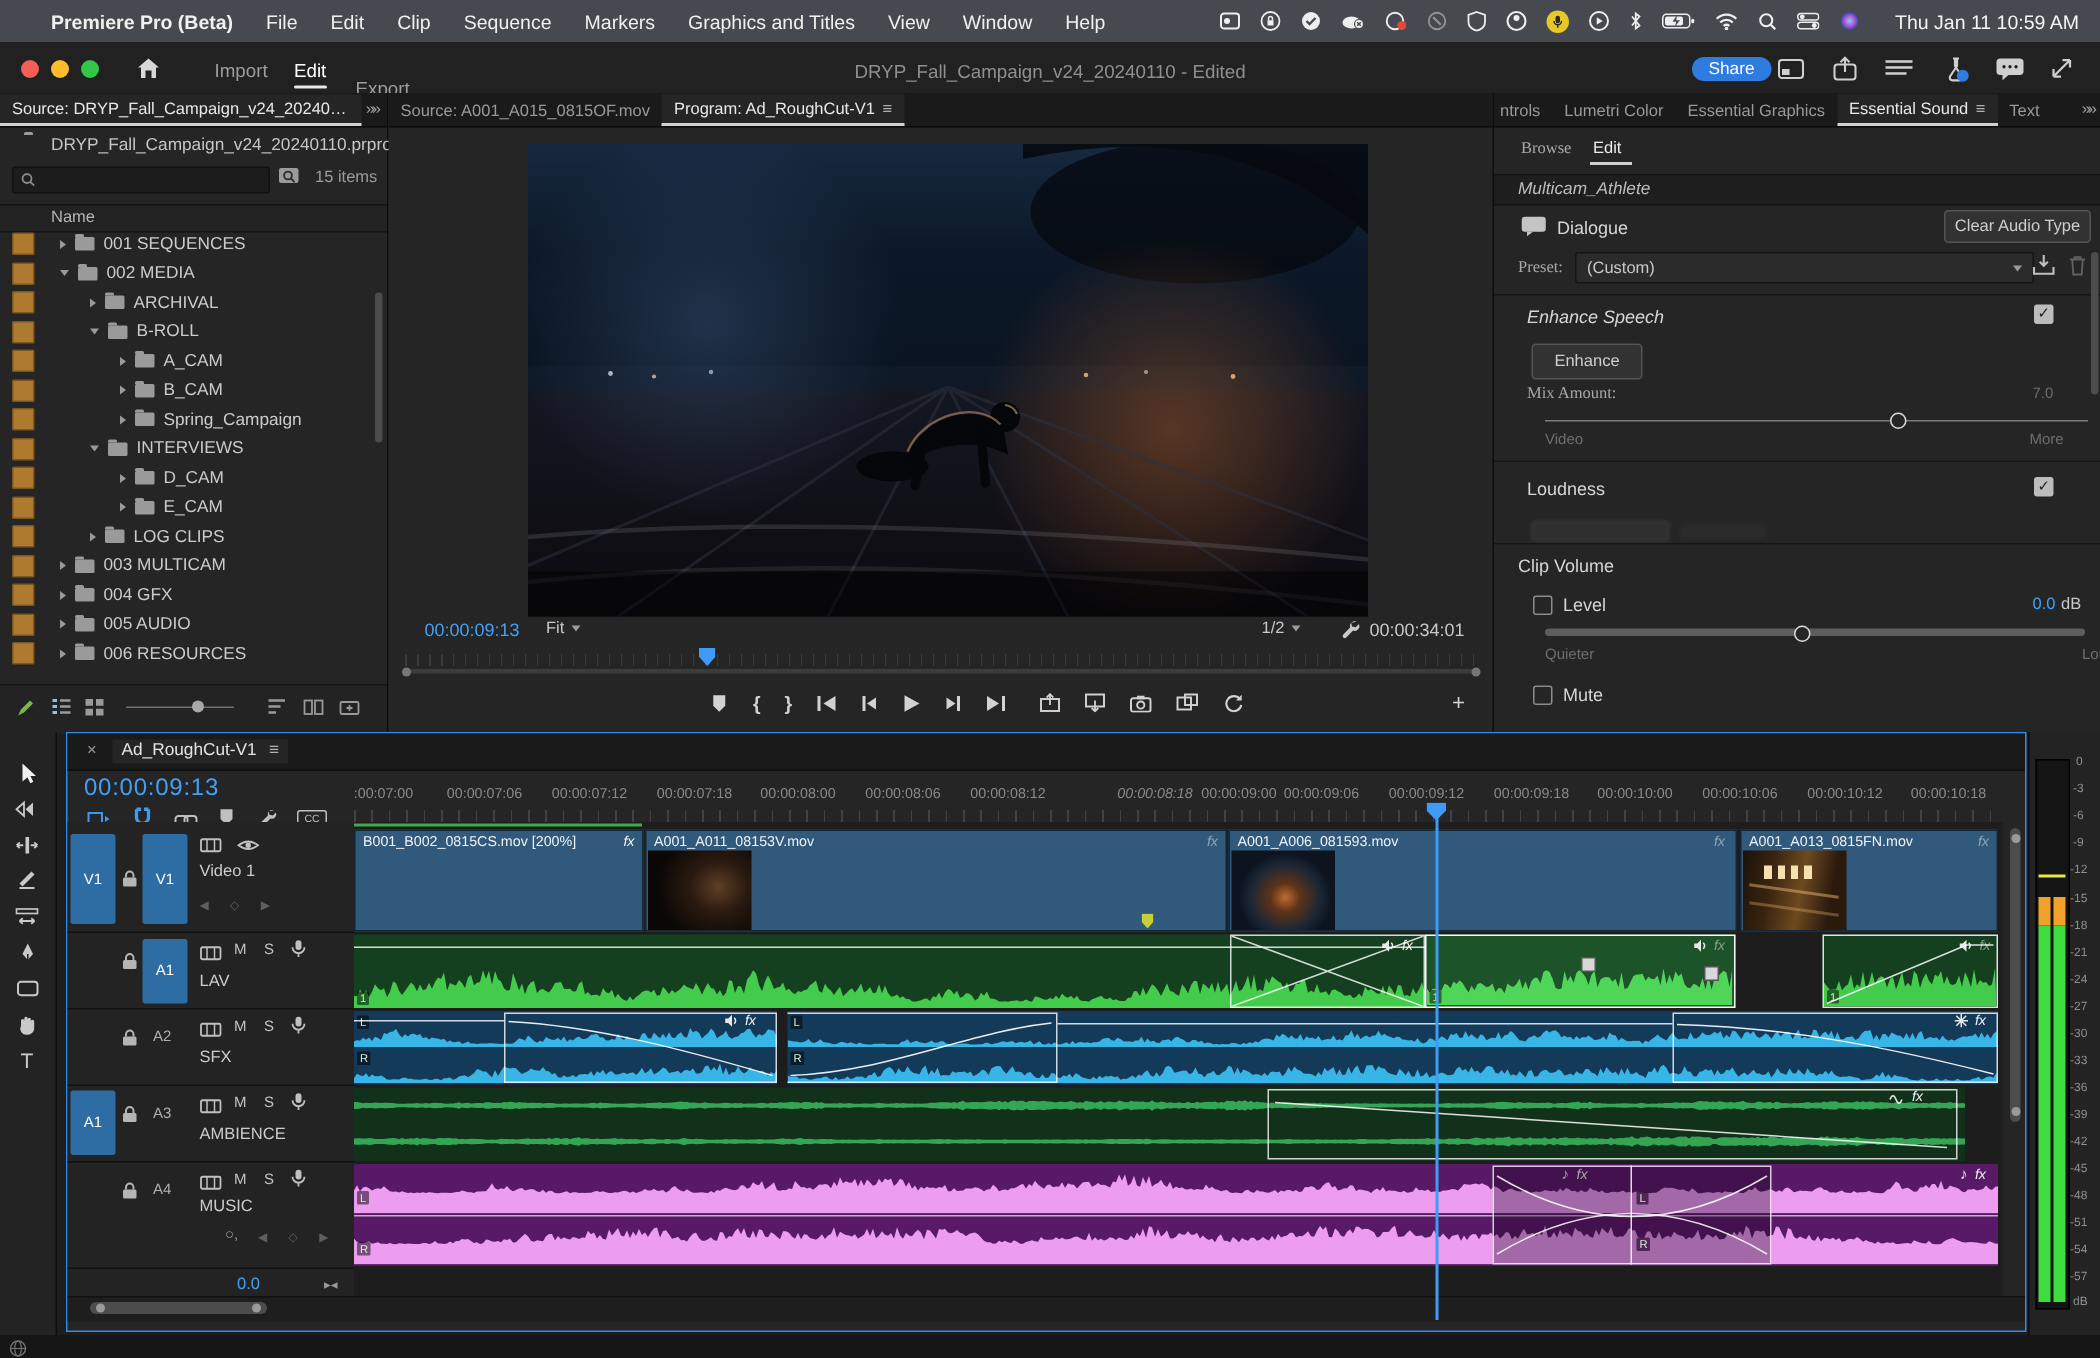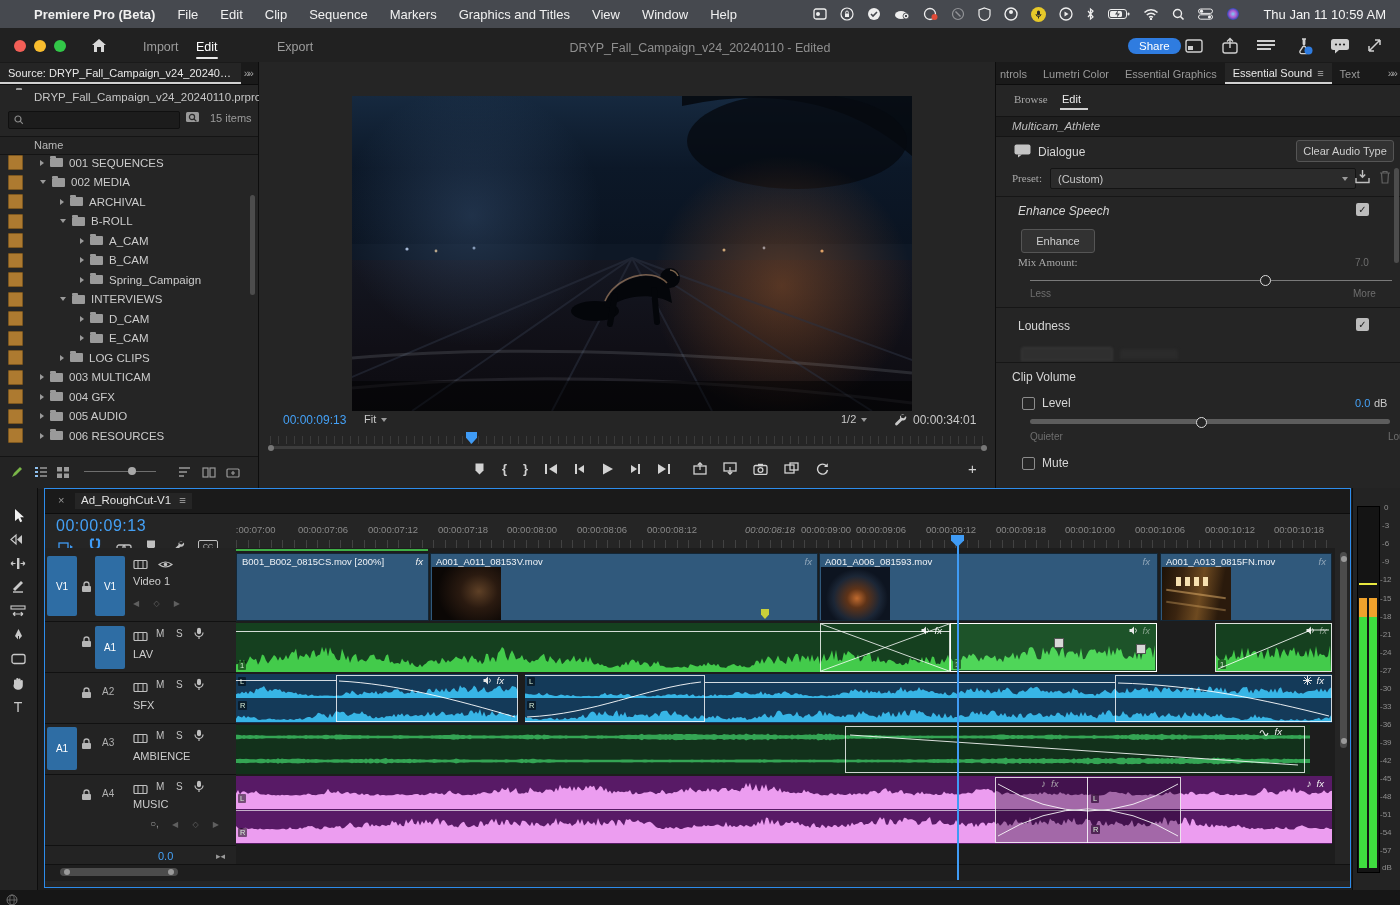--- a/index.html
+++ b/index.html
@@ -211,21 +211,21 @@
 
   <div class="abs titlebar"></div>
   <span class="abs tl-dot" style="left:14px;top:40px;background:#f35f57;"></span>
   <span class="abs tl-dot" style="left:34px;top:40px;background:#f9bd2e;"></span>
   <span class="abs tl-dot" style="left:54px;top:40px;background:#32c748;"></span>
   <span class="abs" style="left:90px;top:37px;"><svg width="18" height="18">
         <path d="M9 2 L16 8 H14 V15 H11 V10 H7 V15 H4 V8 H2 Z" fill="#d8d8d8"></path>
       </svg></span>
   <span class="abs mode" style="left:143px;top:40px;">Import</span>
   <span class="abs mode active" style="left:196px;top:40px;">Edit</span>
-  <span class="abs mode" style="left:237px;top:40px;margin-left:40px;">Export</span>
+  <span class="abs mode" style="left:237px;top:52px;">Export</span>
   <span class="abs doc-title" style="left:700px;top:41px;transform:translateX(-50%);white-space:nowrap;">DRYP_Fall_Campaign_v24_20240110 - Edited</span>
   <span class="abs share-pill" style="left:1128px;top:38px;">Share</span>
   <span class="abs tb-ico" style="left:1185px;top:38px;"><svg width="18" height="16">
         <rect x="1" y="2" width="16" height="12" rx="2" fill="none" stroke="#cfcfcf" stroke-width="1.4"></rect>
         <rect x="3" y="8" width="5" height="4" fill="#cfcfcf"></rect>
       </svg></span>
   <span class="abs tb-ico" style="left:1221px;top:37px;"><svg width="18" height="18">
         <rect x="2" y="6" width="14" height="10" rx="2" fill="none" stroke="#cfcfcf" stroke-width="1.4"></rect>
         <path d="M9 11 V1.5 M6 4.5 L9 1.5 L12 4.5" stroke="#cfcfcf" stroke-width="1.4" fill="none"></path>
       </svg></span>
@@ -400,20 +400,24 @@
           <rect x="1" y="2" width="5" height="9" fill="none" stroke="#9a9a9a" stroke-width="1.2"></rect>
           <rect x="8" y="2" width="5" height="9" fill="none" stroke="#9a9a9a" stroke-width="1.2"></rect>
         </svg></span>
     <span class="abs" style="left:226px;top:8px;"><svg width="14" height="13">
           <rect x="1" y="3" width="12" height="8" rx="1" fill="none" stroke="#9a9a9a" stroke-width="1.2"></rect>
           <path d="M7 5 v4 M5 7 h4" stroke="#9a9a9a" stroke-width="1.2"></path>
         </svg></span>
   </div>
 
   <div class="abs panel" style="left:259px;top:62px;width:736px;height:426px;border-right:1px solid #0d0d0d;"></div>
+  <div class="abs tabstrip" style="left:259px;top:62px;width:736px;height:22px;">
+    <span class="ptab">Source: A001_A015_0815OF.mov</span>
+    <span class="ptab active"><span>Program: Ad_RoughCut-V1</span><span class="hamb">≡</span></span>
+  </div>
 
   <div class="abs" style="left:352px;top:96px;width:560px;height:315px;background:#000;">
     <svg width="560" height="315">
       <defs>
         <linearGradient id="sky" x1="0" y1="0" x2="0" y2="1">
           <stop offset="0%" stop-color="#16293f"></stop>
             <stop offset="45%" stop-color="#0c1828"></stop>
             <stop offset="100%" stop-color="#0a1320"></stop>
         </linearGradient>
         <linearGradient id="gnd" x1="0" y1="0" x2="0" y2="1">
@@ -583,21 +587,21 @@
       </svg></span>
   <div class="abs divider" style="left:996px;top:196px;width:404px;"></div>
 
   <span class="abs es-label" style="left:1018px;top:204px;font-style:italic;">Enhance Speech</span>
   <span class="abs checkbox on" style="left:1356px;top:203px;">✓</span>
   <div class="abs btn" style="left:1021px;top:229px;width:72px;height:22px;">Enhance</div>
   <span class="abs es-sub" style="left:1018px;top:256px;">Mix Amount:</span>
   <span class="abs es-dim" style="left:1355px;top:257px;">7.0</span>
   <div class="abs slider-line" style="left:1030px;top:280px;width:362px;"></div>
   <span class="abs slider-knob" style="left:1260px;top:275px;"></span>
-  <span class="abs es-dim" style="left:1030px;top:288px;">Less</span>
+  <span class="abs es-dim" style="left:1030px;top:288px;">Video</span>
   <span class="abs es-dim" style="left:1353px;top:288px;">More</span>
   <div class="abs divider" style="left:996px;top:307px;width:404px;"></div>
 
   <span class="abs es-label" style="left:1018px;top:319px;">Loudness</span>
   <span class="abs checkbox on" style="left:1356px;top:318px;">✓</span>
   <div class="abs" style="left:1021px;top:347px;width:90px;height:12px;background:#2f2f2f;border:1px solid #3a3a3a;border-radius:3px 3px 0 0;filter:blur(1px);"></div>
   <div class="abs" style="left:1120px;top:349px;width:58px;height:10px;background:#2b2b2b;border-radius:3px 3px 0 0;filter:blur(1.5px);"></div>
   <div class="abs divider" style="left:996px;top:362px;width:404px;"></div>
 
   <span class="abs es-label" style="left:1012px;top:370px;">Clip Volume</span>

